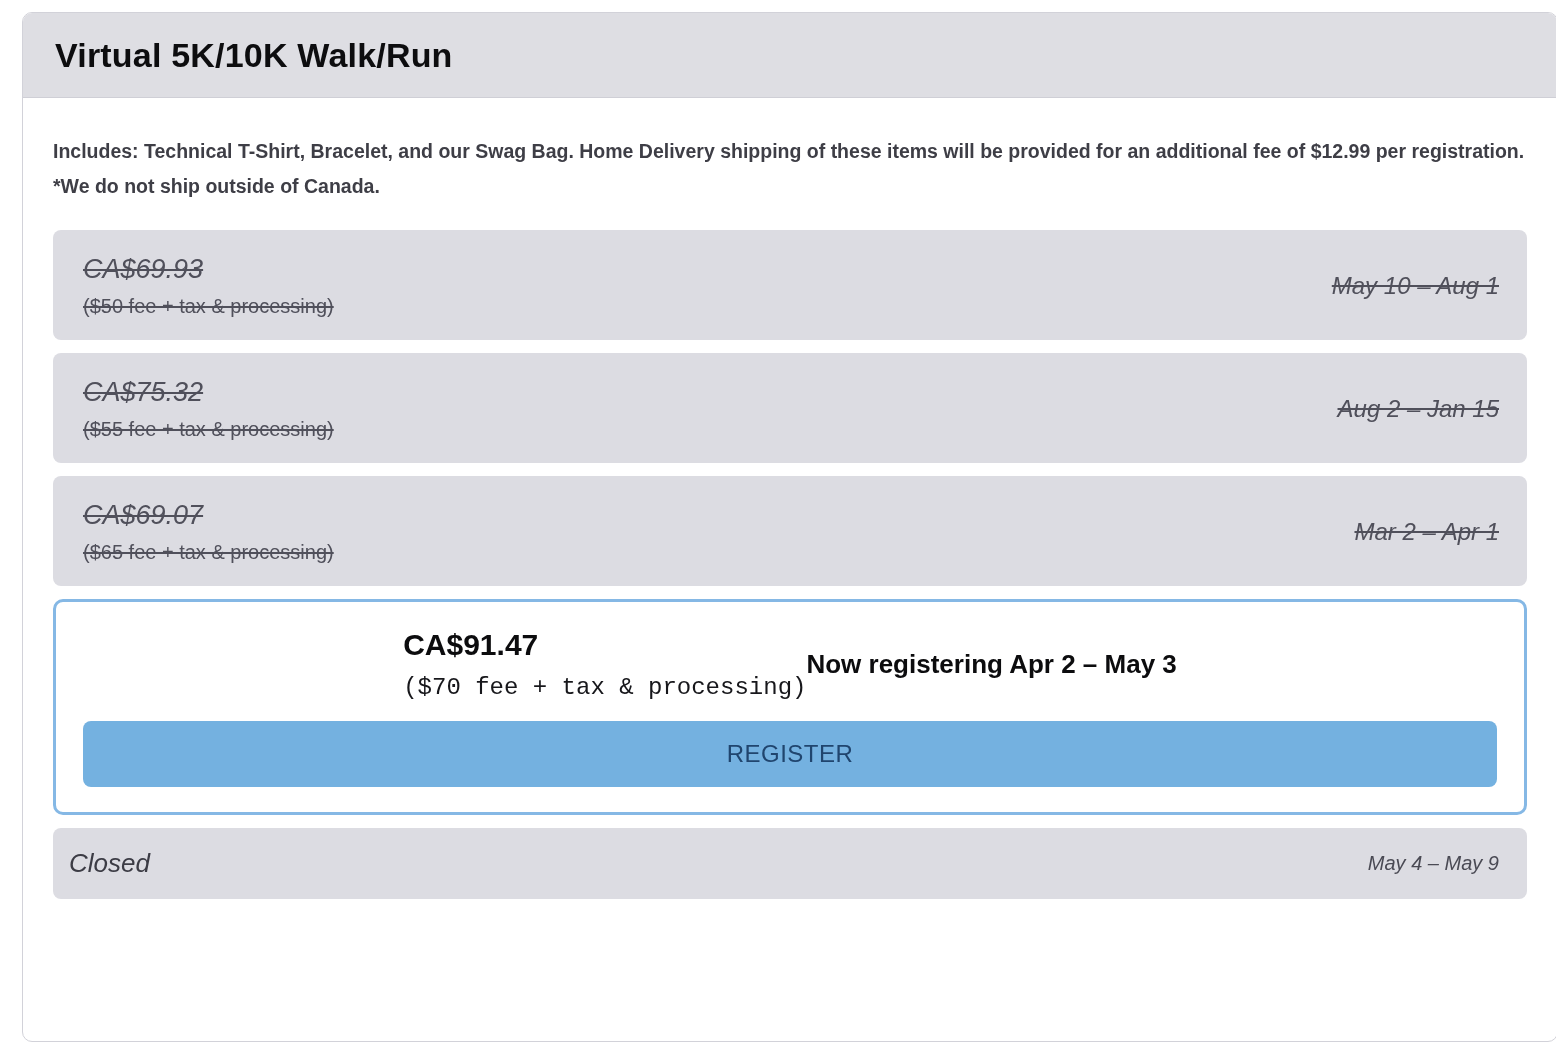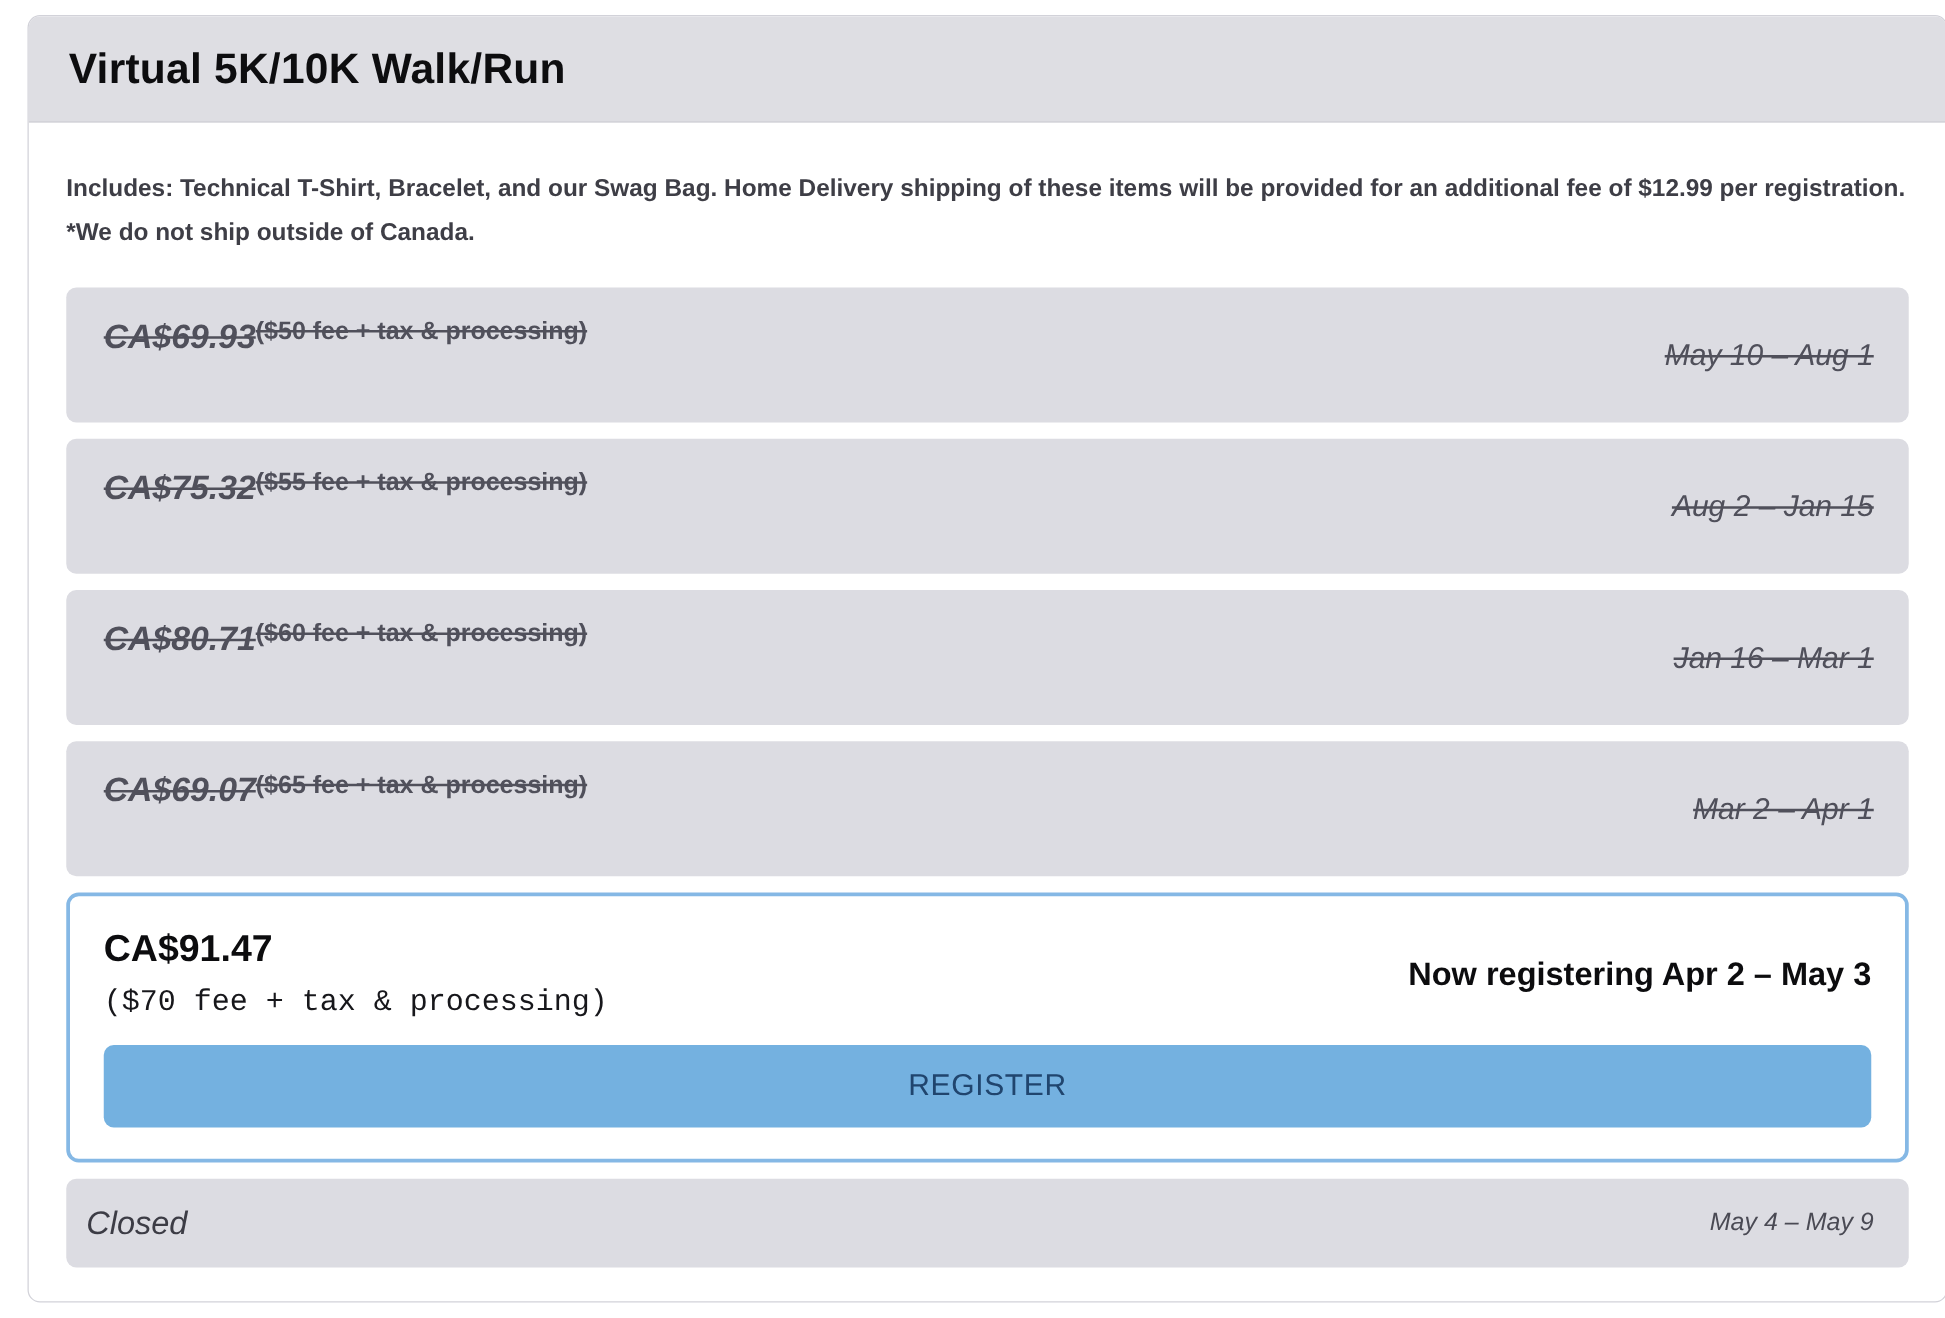--- a/index.html
+++ b/index.html
@@ -47,21 +47,21 @@
     margin-bottom: 13px;
   }
   .tier.expired {
     background: #dcdce2;
     display: flex;
     justify-content: space-between;
     align-items: stretch;
     padding: 24px 28px 22px 30px;
     min-height: 108px;
   }
-  .tier.expired .price-block { display: flex; flex-direction: row; justify-content: center; font-weight: bold; }
+  .tier.expired .price-block { display: flex; flex-direction: column; justify-content: center; }
   .tier.expired .price {
     font-size: 27px;
     font-style: italic;
     text-decoration: line-through;
     color: #50505b;
     margin-bottom: 10px;
   }
   .tier.expired .fee {
     font-size: 20px;
     text-decoration: line-through;
@@ -77,21 +77,21 @@
   }
   .tier.active {
     background: #ffffff;
     border: 3px solid #85b8e5;
     border-radius: 10px;
     padding: 26px 27px 25px 27px;
     margin-bottom: 13px;
   }
   .tier.active .top-row {
     display: flex;
-    justify-content: space-between;
+    justify-content: center;
     align-items: center;
     margin-bottom: 20px;
   }
   .tier.active .price {
     font-size: 30px;
     font-weight: 700;
     color: #0c0c0e;
     margin-bottom: 12px;
   }
   .tier.active .fee {
@@ -160,27 +160,20 @@
     </div>
 
     <div class="tier expired">
       <div class="price-block">
         <div class="price">CA$75.32</div>
         <div class="fee">($55 fee + tax &amp; processing)</div>
       </div>
       <div class="dates">Aug 2 – Jan 15</div>
     </div>
 
-    <div class="tier expired">
-      <div class="price-block">
-        <div class="price">CA$80.71</div>
-        <div class="fee">($60 fee + tax &amp; processing)</div>
-      </div>
-      <div class="dates">Jan 16 – Mar 1</div>
-    </div>
 
     <div class="tier expired">
       <div class="price-block">
         <div class="price">CA$69.07</div>
         <div class="fee">($65 fee + tax &amp; processing)</div>
       </div>
       <div class="dates">Mar 2 – Apr 1</div>
     </div>
 
     <div class="tier active">

